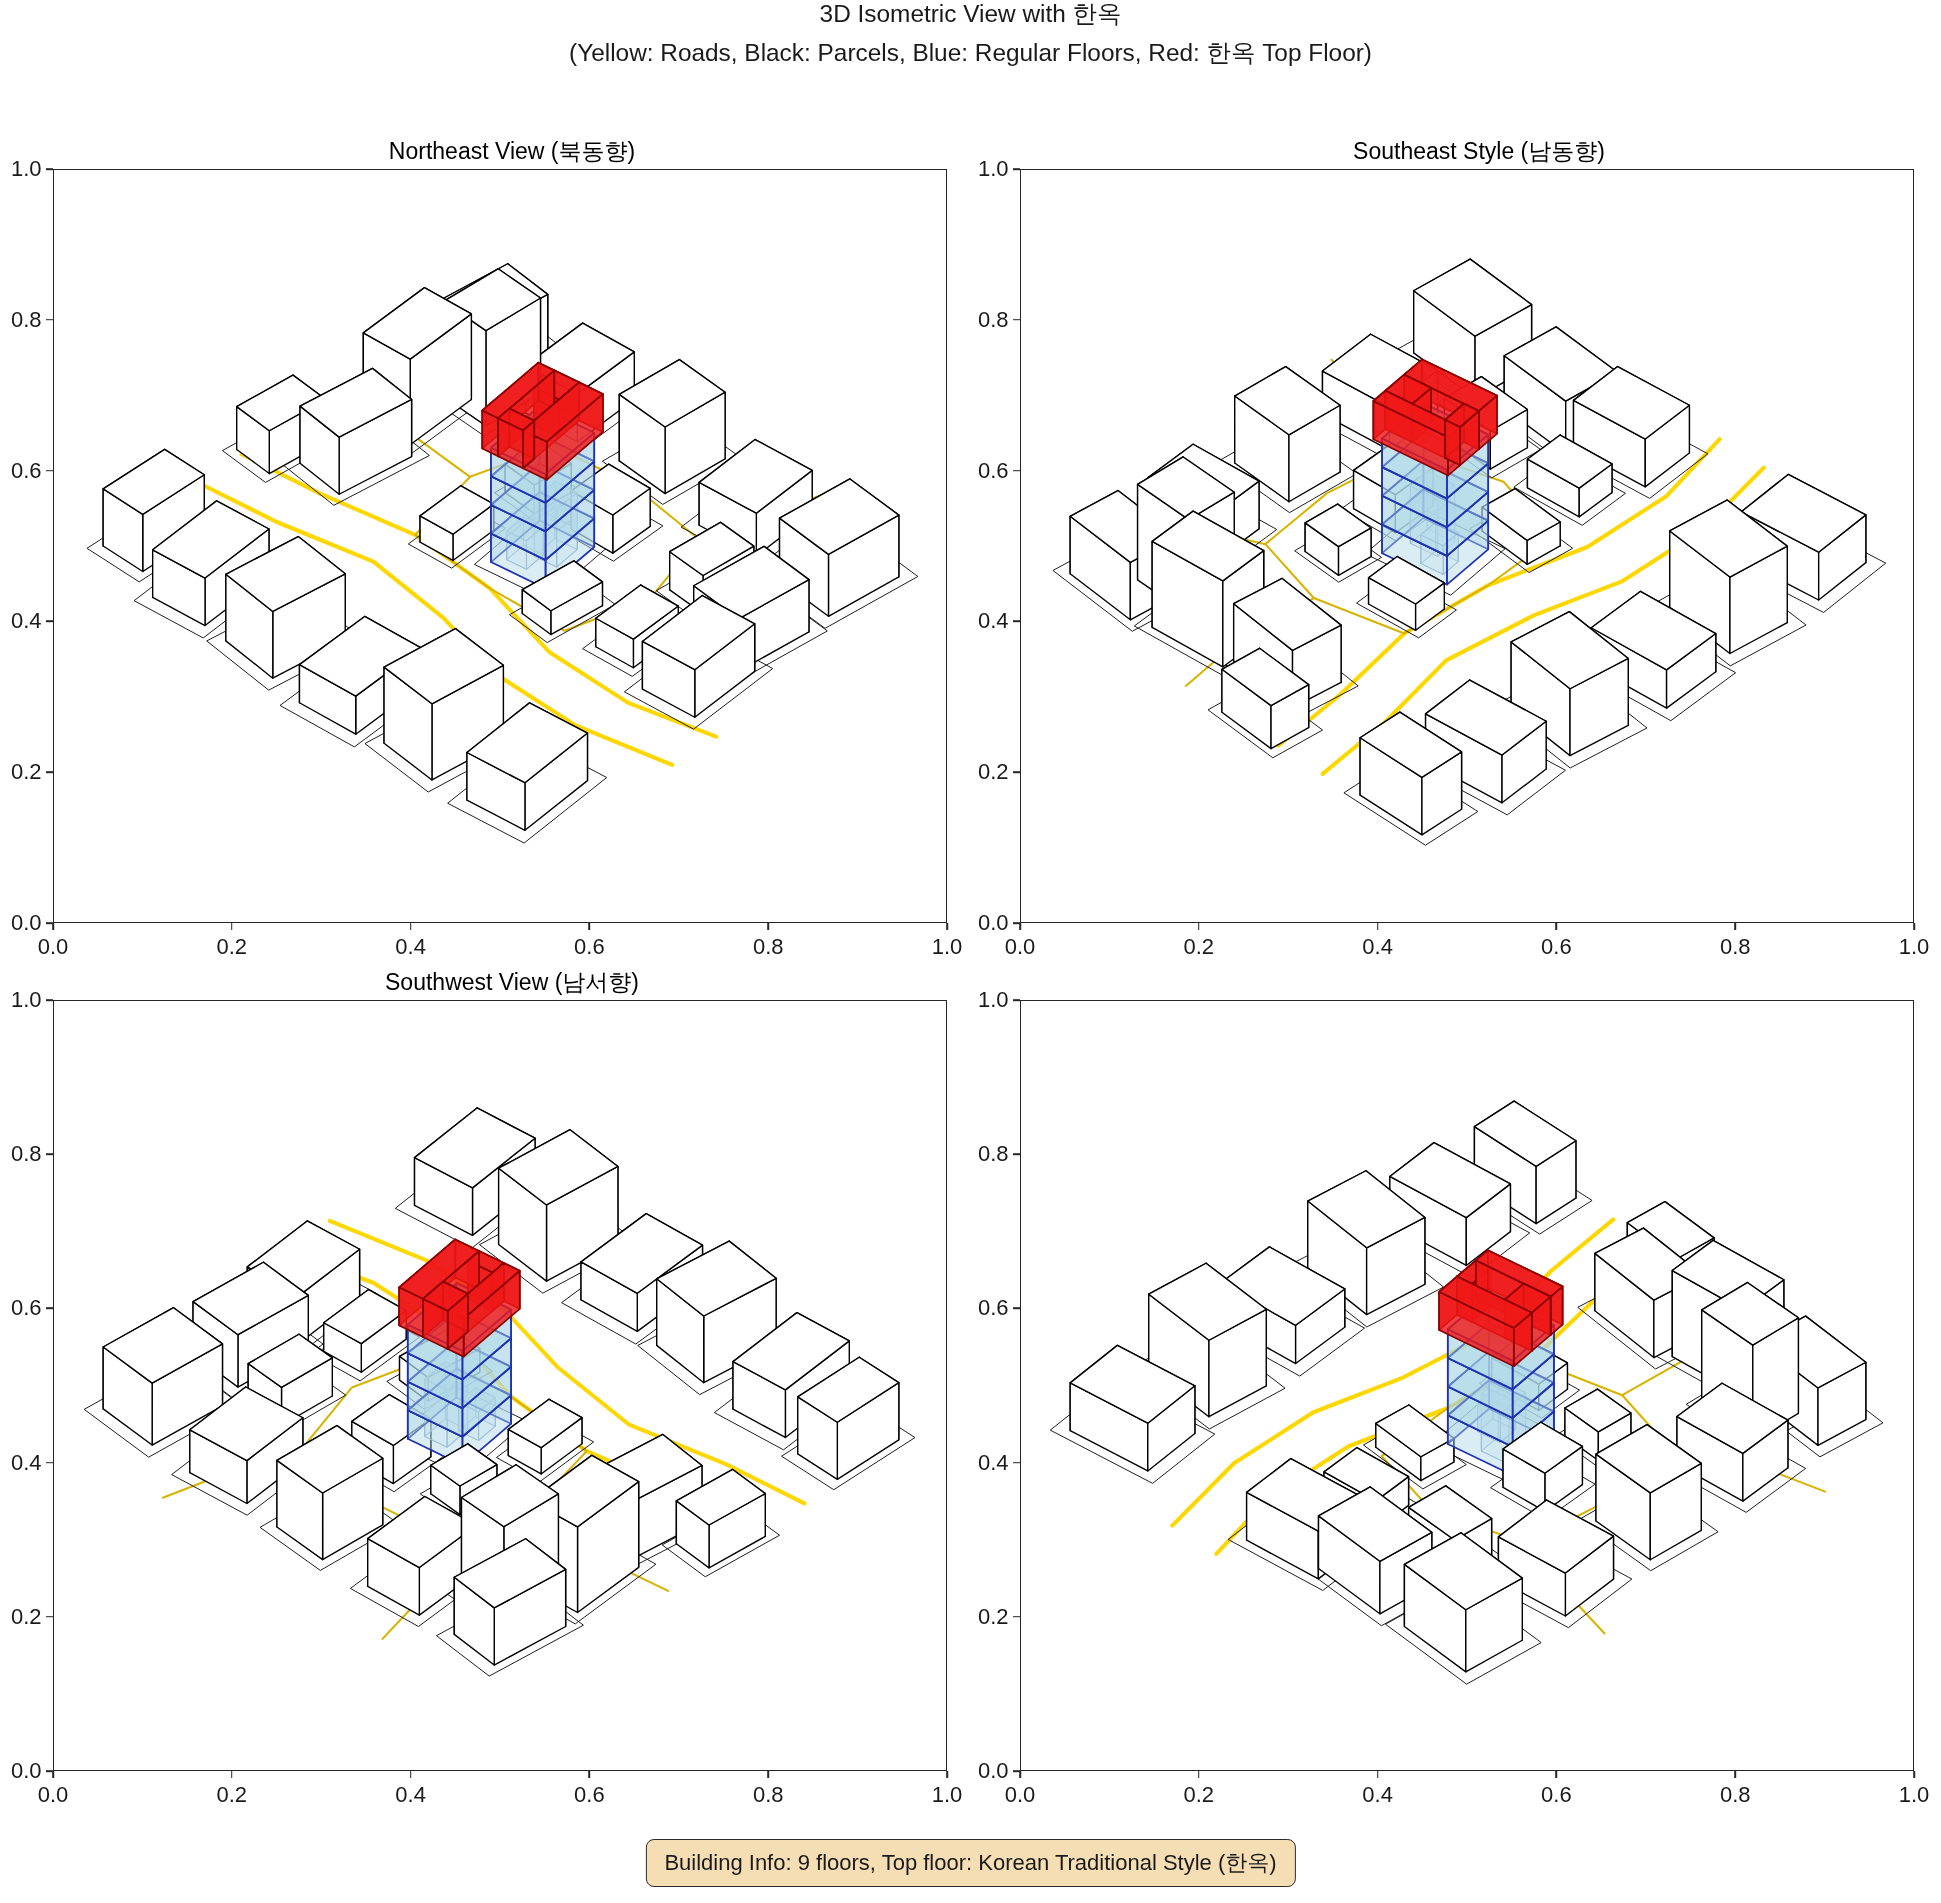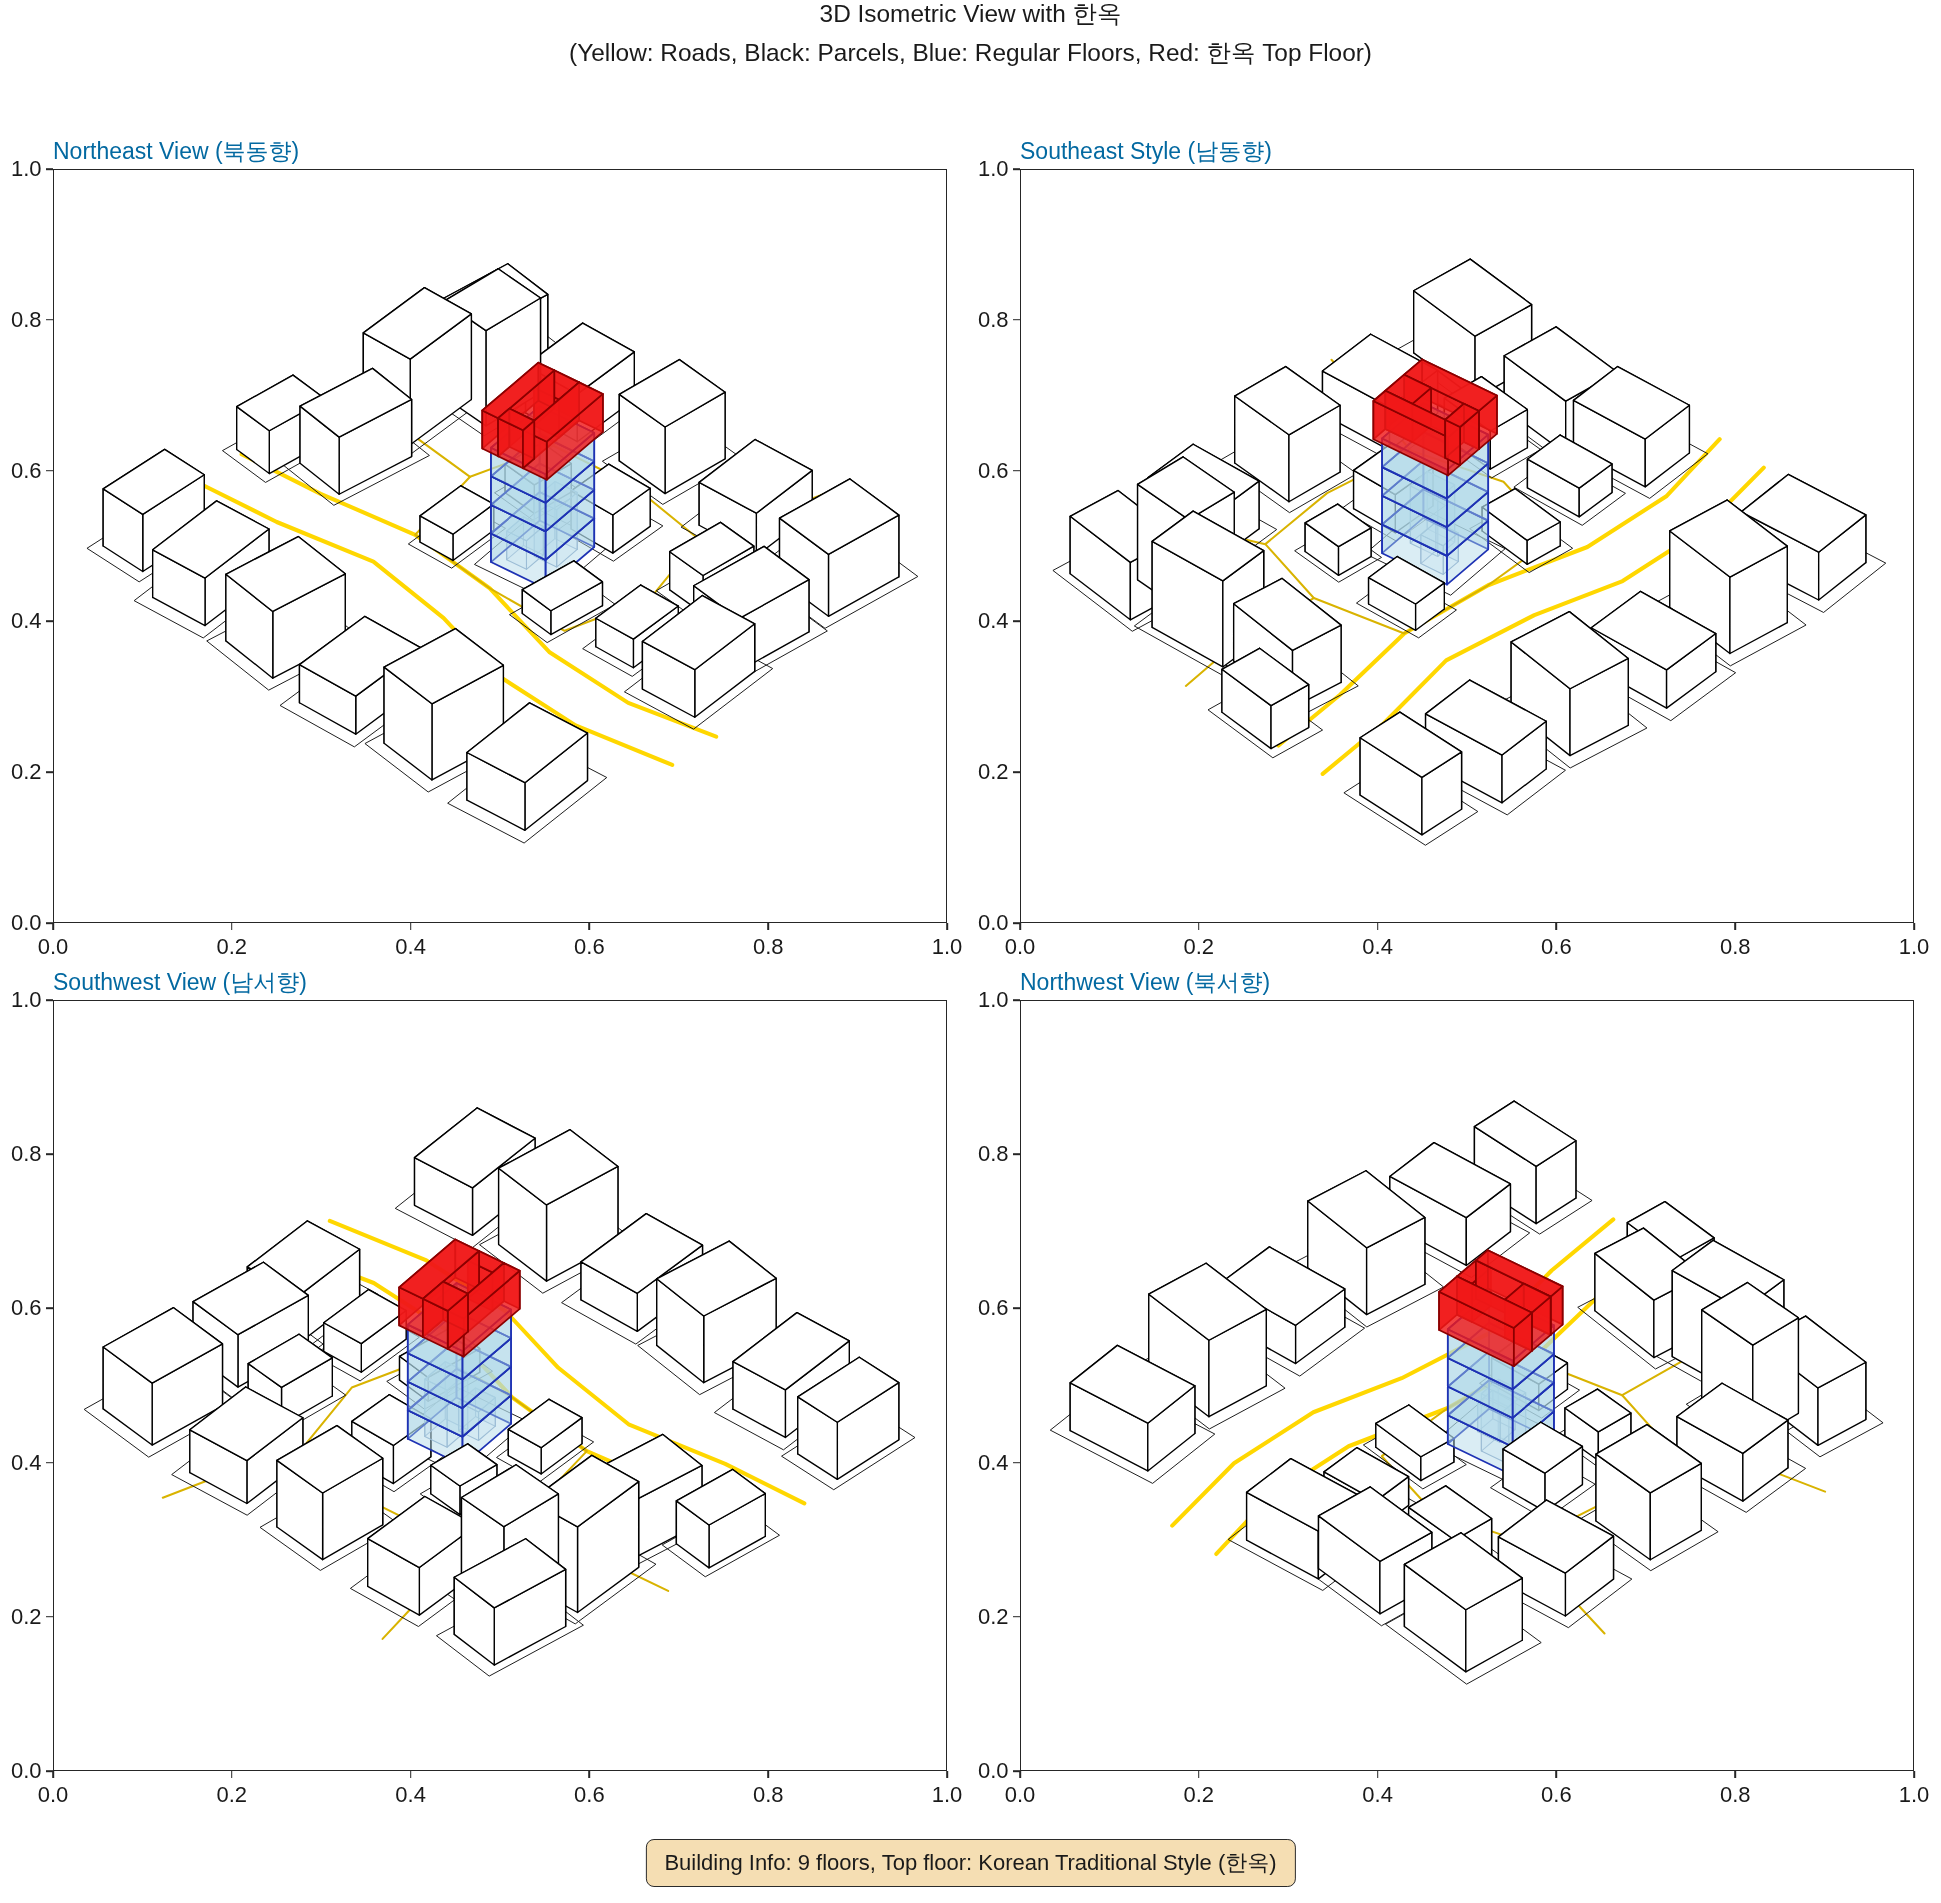--- a/index.html
+++ b/index.html
@@ -2,21 +2,21 @@
 <html style="font-size:13px"><head>
 <meta charset="utf-8">
 <style>
   html,body{margin:0;padding:0;background:#ffffff;}
   .fig{position:relative;width:1941px;height:1904px;background:#ffffff;
        font-family:"Liberation Sans","DejaVu Sans",sans-serif;color:#1a1a1a;overflow:hidden;}
   .suptitle{position:absolute;left:0;width:100%;text-align:center;font-size:24.4px;line-height:28px;}
   .suptitle.l1{top:0;}
   .suptitle.l2{top:39px;}
   .panel{position:absolute;}
-  .sp-title{position:absolute;left:0;width:100%;top:-33px;font-size:23px;color:#0369a1;}
+  .sp-title{position:absolute;left:12px;width:100%;text-align:center;top:-33px;font-size:23px;color:#000000;}
   .plot-box{position:absolute;left:0;top:0;width:100%;height:100%;border:1.6px solid #262626;box-sizing:border-box;background:#fff;}
   .plot-box svg{position:absolute;left:0;top:0;}
   .xtick{position:absolute;width:1.6px;height:7.3px;background:#262626;transform:translateX(-0.8px);}
   .ytick{position:absolute;width:7.3px;height:1.6px;background:#262626;transform:translateY(-0.8px);}
   .xlab{position:absolute;transform:translateX(-50%);font-size:22px;color:#1a1a1a;white-space:nowrap;}
   .ylab{position:absolute;transform:translateY(-50%);font-size:22px;color:#1a1a1a;text-align:right;white-space:nowrap;}
   .infobox{position:absolute;left:50%;top:1839px;transform:translateX(-50%);
            background:#F5DEB3;border:1.6px solid #2b2b2b;border-radius:8.1px;
            padding:8.1px 18px;font-size:22px;white-space:nowrap;}
 </style>
@@ -735,21 +735,20 @@
       <div class="ytick" style="top: 60%; right: 100%;"></div>
       <div class="ylab" style="top: 60%; right: calc(100% + 11.4px); left: auto;">0.4</div>
       <div class="ytick" style="top: 40%; right: 100%;"></div>
       <div class="ylab" style="top: 40%; right: calc(100% + 11.4px); left: auto;">0.6</div>
       <div class="ytick" style="top: 20%; right: 100%;"></div>
       <div class="ylab" style="top: 20%; right: calc(100% + 11.4px); left: auto;">0.8</div>
       <div class="ytick" style="top: 0%; right: 100%;"></div>
       <div class="ylab" style="top: 0%; right: calc(100% + 11.4px); left: auto;">1.0</div>
     </div>
   <div class="panel" id="panel3" style="left: 1020px; top: 1000px; width: 894px; height: 771px;">
-    <div class="sp-title">Northwest View (북서향)</div>
     <div class="plot-box">
         <svg width="894" height="771" viewBox="0 0 1098 947">
           <g>
             <polyline points="727.5,268.3 651.7,331.0 575.8,407.6 467.5,463.3 359.1,505.1 261.6,567.8 185.7,644.4" fill="none" stroke="#FFD700" stroke-width="5" stroke-linecap="round" stroke-linejoin="round"></polyline>
             <polyline points="781.7,303.1 705.8,365.8 627.3,440.7 524.3,499.9 402.4,546.9 304.9,609.6 239.9,679.2" fill="none" stroke="#FFD700" stroke-width="5" stroke-linecap="round" stroke-linejoin="round"></polyline>
             <polyline points="627.3,440.7 738.4,484.2 797.9,550.4 722.1,613.1 619.2,665.3 505.4,627.0 443.1,559.1 524.3,499.9 627.3,440.7" fill="none" stroke="#D9B300" stroke-width="2.5" stroke-linecap="round" stroke-linejoin="round"></polyline>
             <polyline points="797.9,550.4 933.4,581.7 987.6,602.6" fill="none" stroke="#D9B300" stroke-width="2.5" stroke-linecap="round" stroke-linejoin="round"></polyline>
             <polyline points="619.2,665.3 684.2,741.9 716.7,776.8" fill="none" stroke="#D9B300" stroke-width="2.5" stroke-linecap="round" stroke-linejoin="round"></polyline>
             <polyline points="738.4,484.2 830.5,432.0 895.5,376.3" fill="none" stroke="#D9B300" stroke-width="2.5" stroke-linecap="round" stroke-linejoin="round"></polyline>
           </g>

